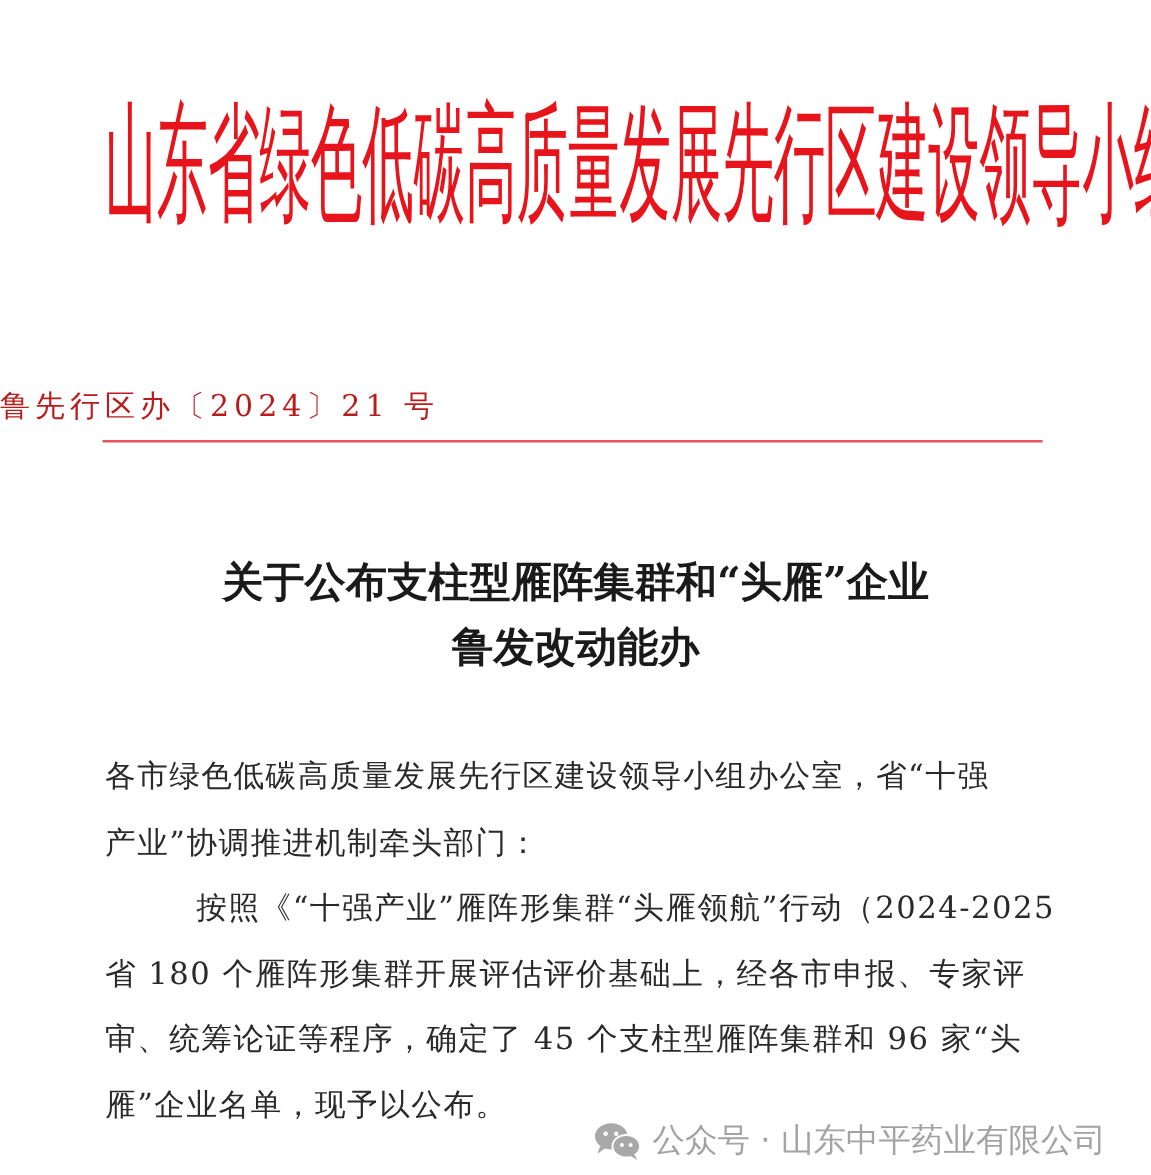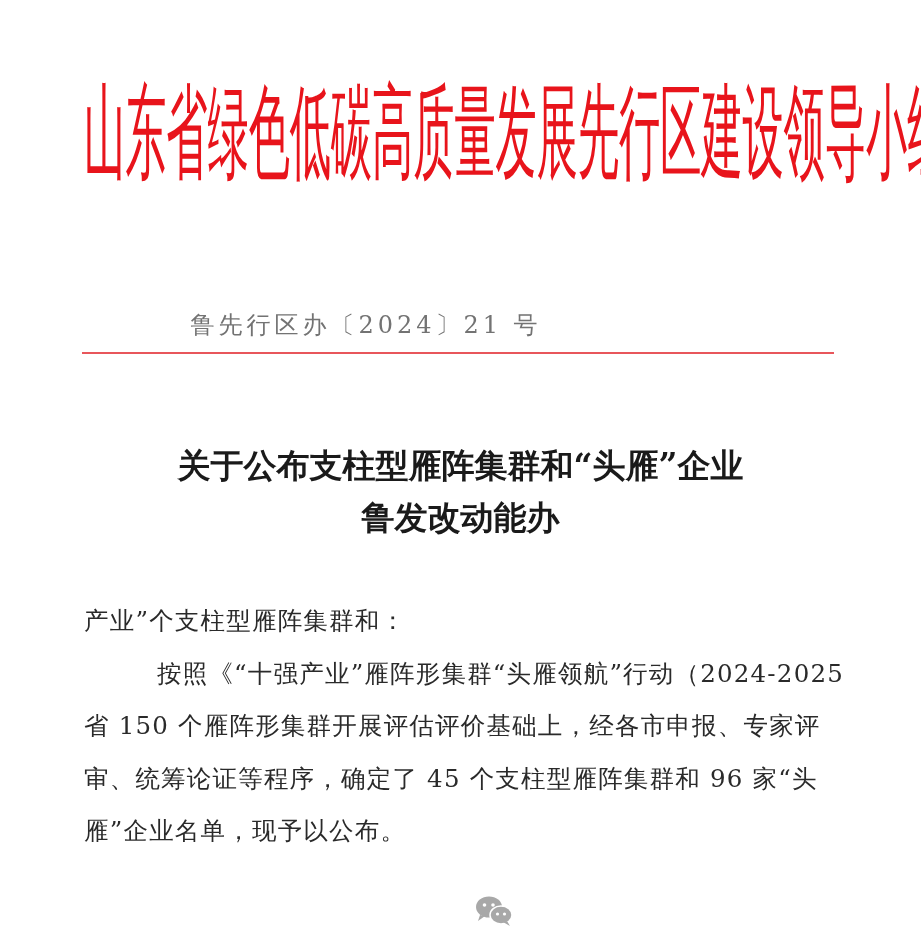--- a/index.html
+++ b/index.html
@@ -32,23 +32,23 @@
       transform-origin: left center;
       transform: scale(0.735, 1.85);
       letter-spacing: 0px;
       font-weight: normal;
     }
     .doc-number {
       position: absolute;
       left: 0;
       width: 732px;
       top: 309px;
-      text-align: center;
+      text-align: left;
       font-size: 24px;
-      color: #737373;
+      color: #b91c1c;
       letter-spacing: 4px;
       font-family: "DejaVu Serif", "Liberation Serif", serif;
     }
     .red-rule {
       position: absolute;
       left: 82px;
       top: 352px;
       width: 752px;
       height: 2px;
       background: #e8565b;
@@ -112,33 +112,35 @@
 <div class="doc-number">鲁先行区办〔2024〕21 号</div>
 
 <div class="red-rule"></div>
 
 <div class="title">
   <span class="line">关于公布支柱型雁阵集群和“头雁”企业</span>
   <span class="line">鲁发改动能办</span>
 </div>
 
 <div class="body">
-  <span class="line">产业”个支柱型雁阵集群和：</span>
+  <span class="line">各市绿色低碳高质量发展先行区建设领导小组办公室，省“十强</span>
+  <span class="line">产业”协调推进机制牵头部门：</span>
   <span class="line indent">按照《“十强产业”雁阵形集群“头雁领航”行动（2024-2025</span>
-  <span class="line">省 150 个雁阵形集群开展评估评价基础上，经各市申报、专家评</span>
+  <span class="line">省 180 个雁阵形集群开展评估评价基础上，经各市申报、专家评</span>
   <span class="line">审、统筹论证等程序，确定了 45 个支柱型雁阵集群和 96 家“头</span>
   <span class="line">雁”企业名单，现予以公布。</span>
 </div>
 
 <div class="watermark">
   <span class="wechat-icon">
     <svg width="40" height="32" viewBox="0 0 40 32">
       <ellipse cx="15" cy="12" rx="13" ry="10.5" fill="#a8a8a8"></ellipse>
       <path d="M6 20 L4 26 L11 21 Z" fill="#a8a8a8"></path>
       <circle cx="10.5" cy="10" r="1.8" fill="#ffffff"></circle>
       <circle cx="19" cy="10" r="1.8" fill="#ffffff"></circle>
       <ellipse cx="27" cy="20" rx="11" ry="9" fill="#a8a8a8" stroke="#ffffff" stroke-width="1.5"></ellipse>
       <path d="M33 26 L36 31 L29 27 Z" fill="#a8a8a8"></path>
       <circle cx="23.5" cy="19" r="1.6" fill="#ffffff"></circle>
       <circle cx="30.5" cy="19" r="1.6" fill="#ffffff"></circle>
     </svg>
   </span>
+  <span>公众号 · 山东中平药业有限公司</span>
 </div>
 
 </body></html>

